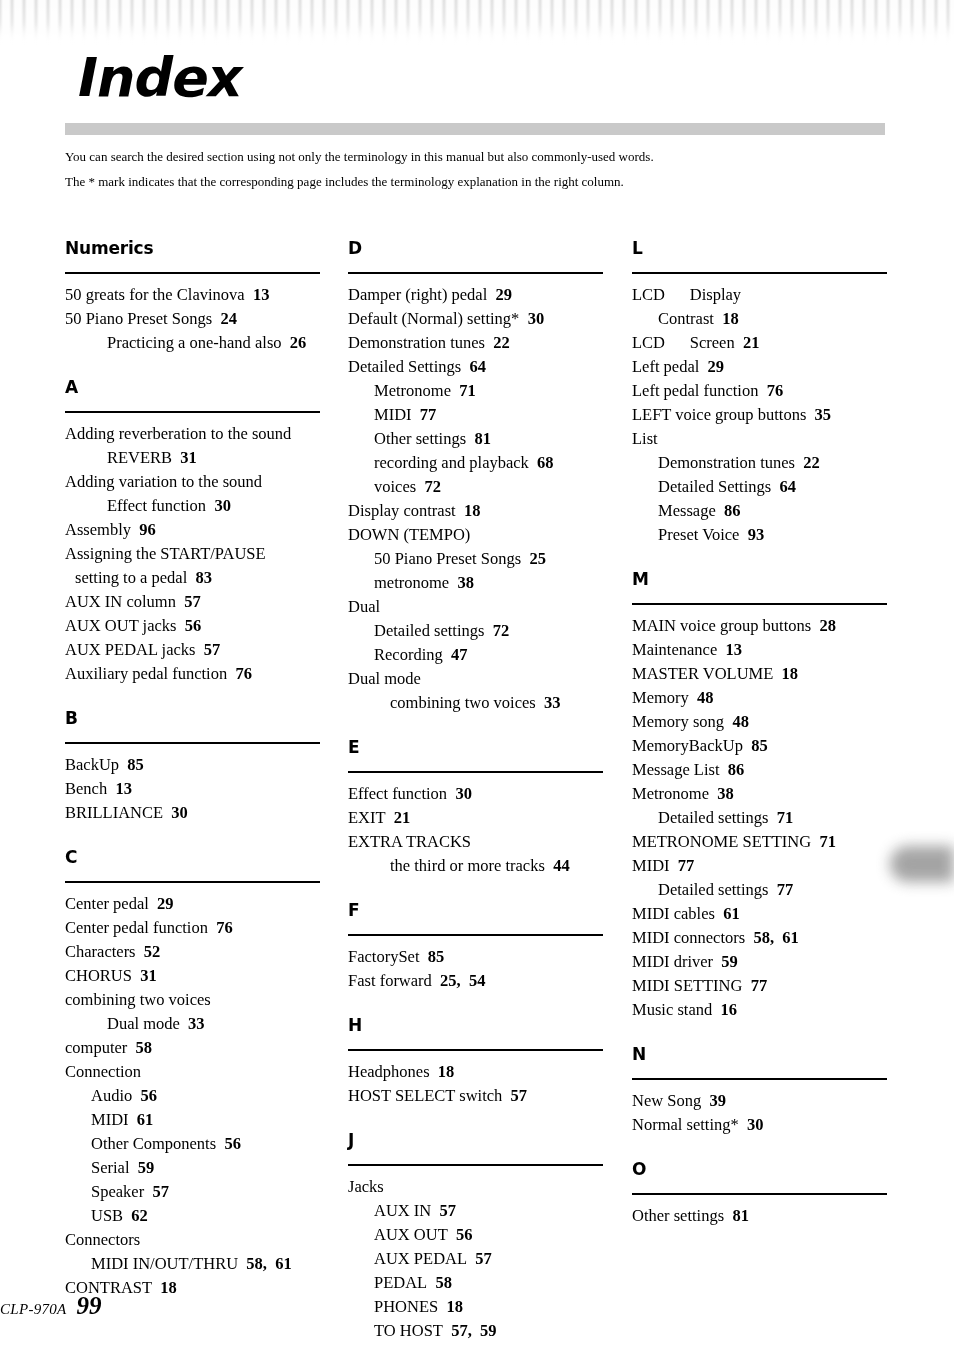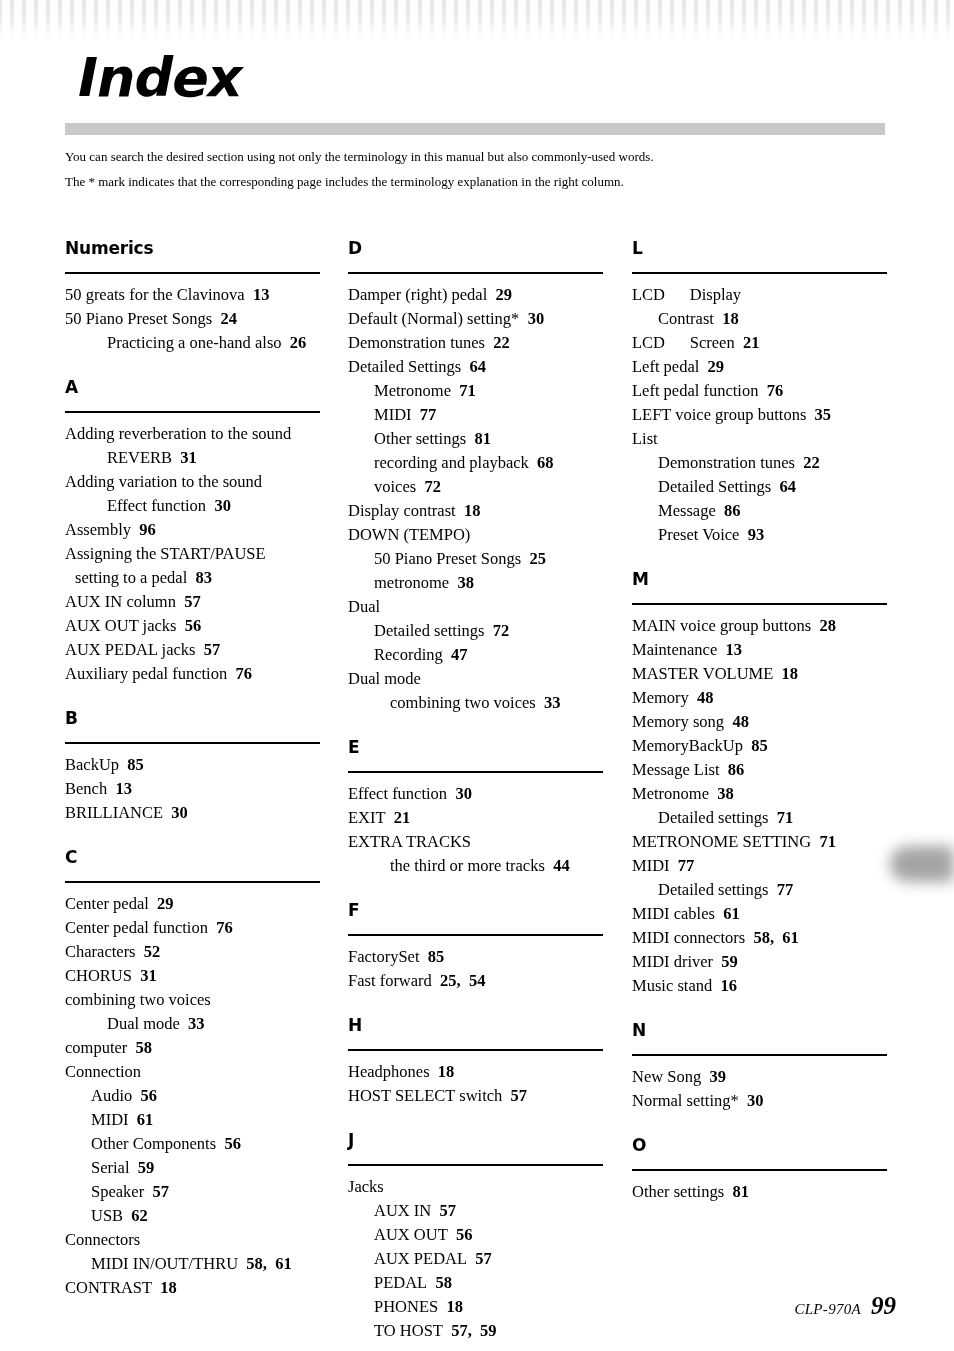--- a/index.html
+++ b/index.html
@@ -116,21 +116,20 @@
   .entry.sub2 { padding-left: 42px; }
   .entry.cont { padding-left: 10px; }
   .pg { font-weight: bold; }
 
   
   #footer {
     position: absolute;
     left: 0;
     top: 1292px;
     width: 954px;
-    text-align: right;
     padding-right: 58px;
     box-sizing: border-box;
   }
   #footer-model {
     font-style: italic;
     font-size: 15px;
     letter-spacing: 0.3px;
   }
   #footer-page {
     font-style: italic;
@@ -298,20 +297,21 @@
         <div class="entry "><span>MemoryBackUp</span><span class="pg">  85</span></div>
         <div class="entry "><span>Message List</span><span class="pg">  86</span></div>
         <div class="entry "><span>Metronome</span><span class="pg">  38</span></div>
         <div class="entry sub"><span>Detailed settings</span><span class="pg">  71</span></div>
         <div class="entry "><span>METRONOME SETTING</span><span class="pg">  71</span></div>
         <div class="entry "><span>MIDI</span><span class="pg">  77</span></div>
         <div class="entry sub"><span>Detailed settings</span><span class="pg">  77</span></div>
         <div class="entry "><span>MIDI cables</span><span class="pg">  61</span></div>
         <div class="entry "><span>MIDI connectors</span><span class="pg">  58,  61</span></div>
         <div class="entry "><span>MIDI driver</span><span class="pg">  59</span></div>
+        <div class="entry "><span>MIDI SETTING</span><span class="pg">  77</span></div>
         <div class="entry "><span>Music stand</span><span class="pg">  16</span></div>
       </div>
       <div class="sect-spacer"></div>
       <div class="sect">
         <div class="sect-head">N</div>
         <div class="entry "><span>New Song</span><span class="pg">  39</span></div>
         <div class="entry "><span>Normal setting*</span><span class="pg">  30</span></div>
       </div>
       <div class="sect-spacer"></div>
       <div class="sect">

